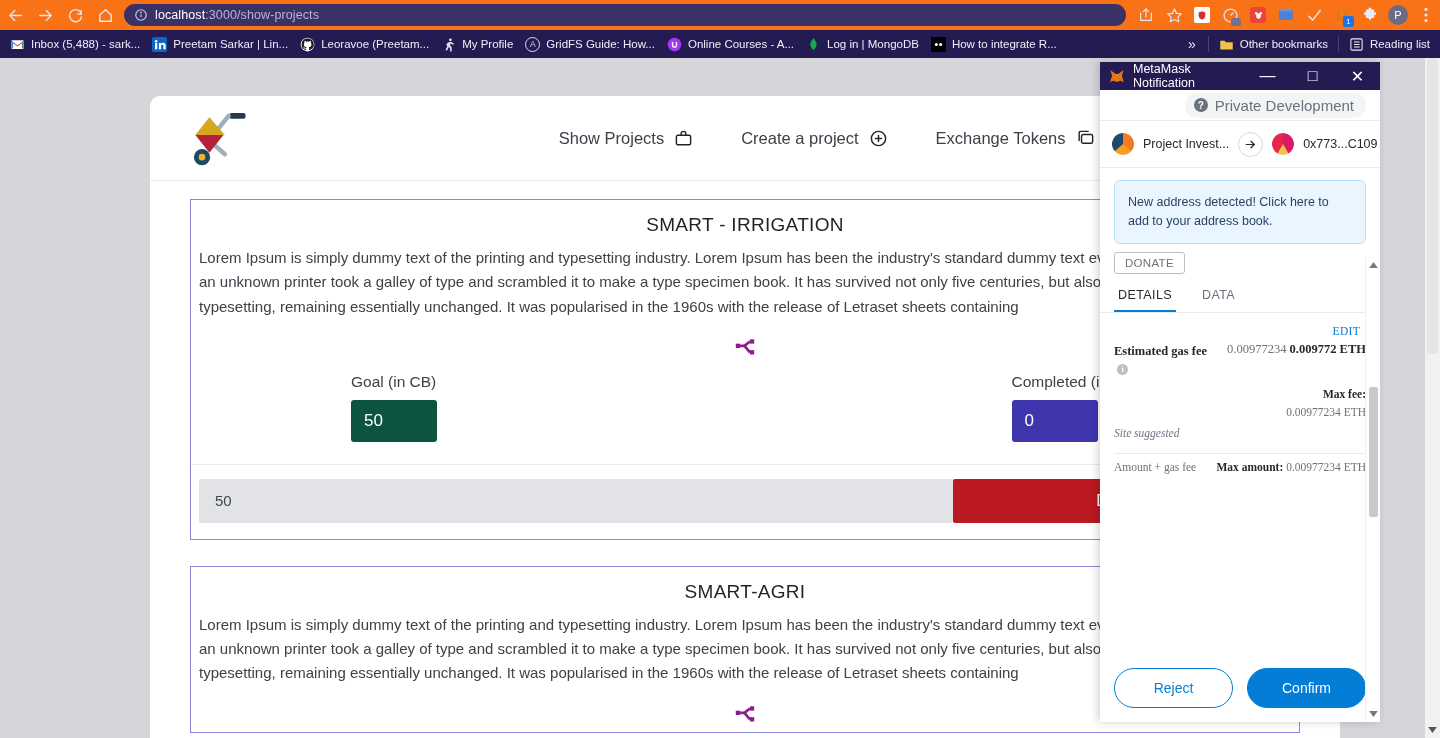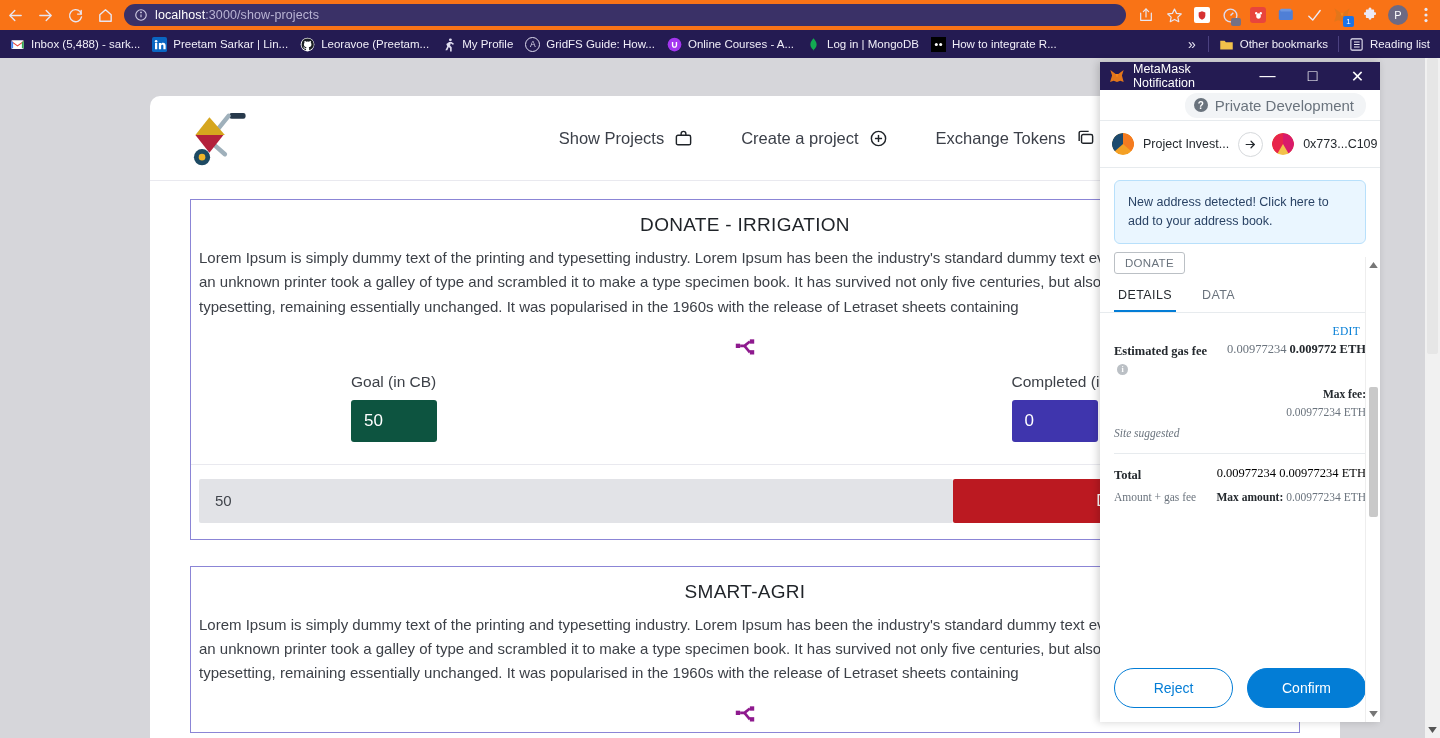--- a/index.html
+++ b/index.html
@@ -495,21 +495,21 @@
                 <path d="M4 15V5a2 2 0 0 1 2-2h10"></path>
               </svg>
           </div>
           <div class="wallet-addr">0x2447dce3828</div>
         </div>
       </div>
 
       <div class="content">
 
         <div class="project-card">
-          <div class="pc-title">DONATE - IRRIGATION</div>
+          <div class="pc-title">SMART - IRRIGATION</div>
           <div class="pc-body">Lorem Ipsum is simply dummy text of the printing and typesetting industry. Lorem Ipsum has been the industry's standard dummy text ever since the 1500s, when an unknown printer took a galley of type and scrambled it to make a type specimen book. It has survived not only five centuries, but also the leap into electronic typesetting, remaining essentially unchanged. It was popularised in the 1960s with the release of Letraset sheets containing</div>
           <div class="pc-icon-row">
             <svg width="26" height="26" viewBox="0 0 24 24" fill="none" stroke="#8e1a8e" stroke-width="2.4">
                 <rect x="3.5" y="8" width="4" height="4" fill="#8e1a8e" stroke="none"></rect>
                 <rect x="16.5" y="4" width="4" height="4" fill="#8e1a8e" stroke="none"></rect>
                 <rect x="16.5" y="14" width="4" height="4" fill="#8e1a8e" stroke="none"></rect>
                 <path d="M7.5 10h4l5-4"></path>
                 <path d="M11.5 10l5 6"></path>
               </svg>
           </div>
@@ -630,27 +630,20 @@
       <div class="mm-subrow">
         <div class="mm-sub-left">Site suggested</div>
         <div class="mm-sub-right">
           <b>Max fee:</b><br>
           <span>0.00977234 ETH</span>
         </div>
       </div>
 
       <div class="mm-divider"></div>
 
-      <div class="mm-total-row">
-        <div class="mm-total-label">Total</div>
-        <div class="mm-total-vals">
-          <span class="gray">0.00977234</span>
-          <span class="bold">0.00977234 ETH</span>
-        </div>
-      </div>
 
       <div class="mm-amt-row">
         <div class="mm-amt-left">Amount + gas fee</div>
         <div class="mm-amt-right">
           <b>Max amount:</b>
           <span>0.00977234 ETH</span>
         </div>
       </div>
     </div>
 

